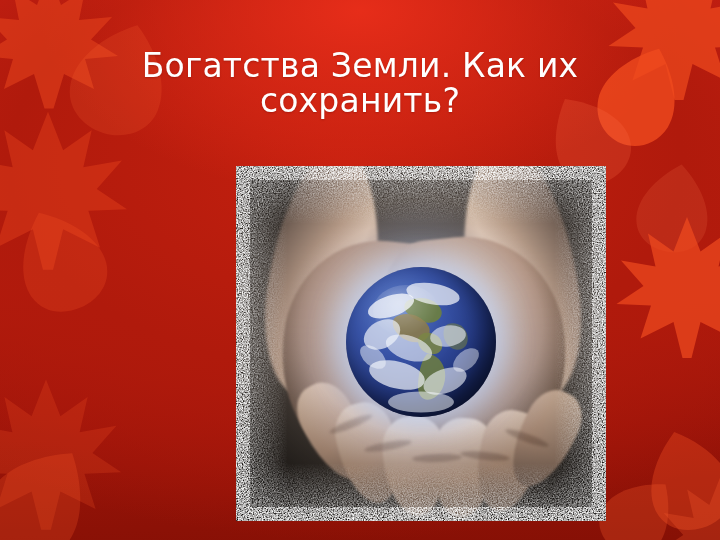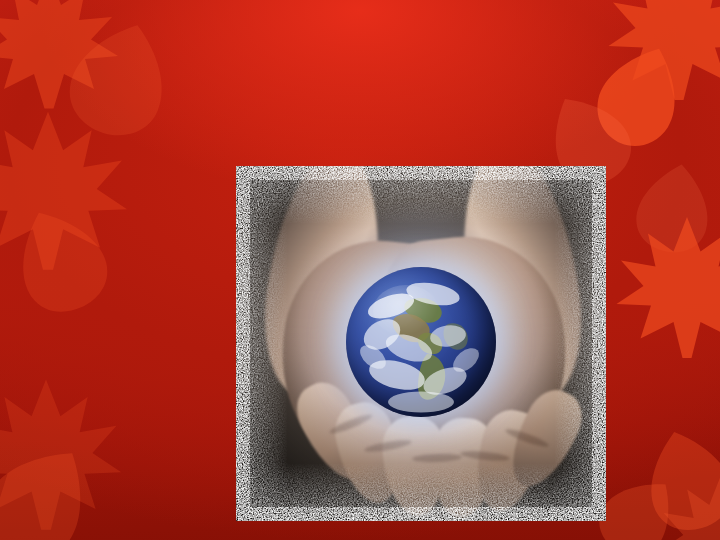--- a/index.html
+++ b/index.html
@@ -227,20 +227,22 @@
         </svg>
     </span>
 
     <span class="leaf" style="left:596px; top:466px; width:86px; height:100px; opacity:.30; transform:rotate(40deg);">
       <svg viewBox="0 0 100 100">
           <path fill="#f4572a" d="M50 2 C76 22 92 48 88 70 C84 90 66 98 50 98 C34 98 16 90 12 70 C8 48 24 22 50 2 Z"></path>
         </svg>
     </span>
   </div>
 
+  <div class="title-block">Богатства Земли. Как их
+сохранить?</div>
 
   <div class="photo-frame">
     <div class="photo-inner">
 
       <div class="backdrop"></div>
 
       <div class="arm arm-l"></div>
       <div class="arm arm-r"></div>
 
       <div class="palm palm-l"></div>

